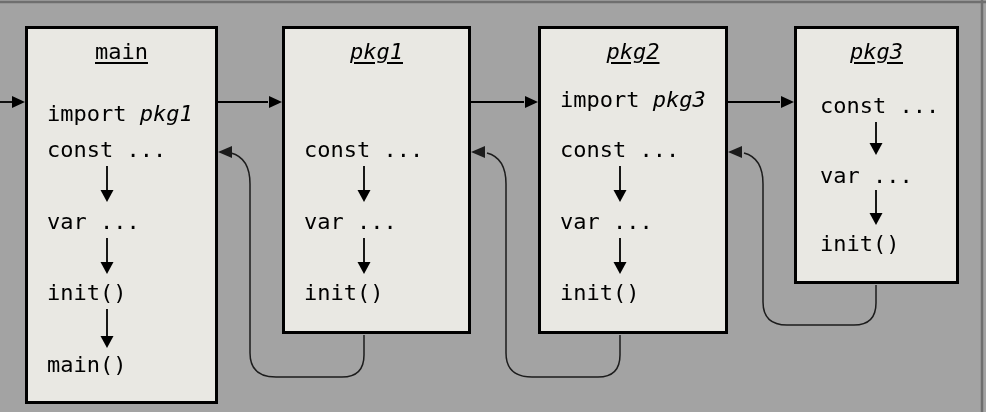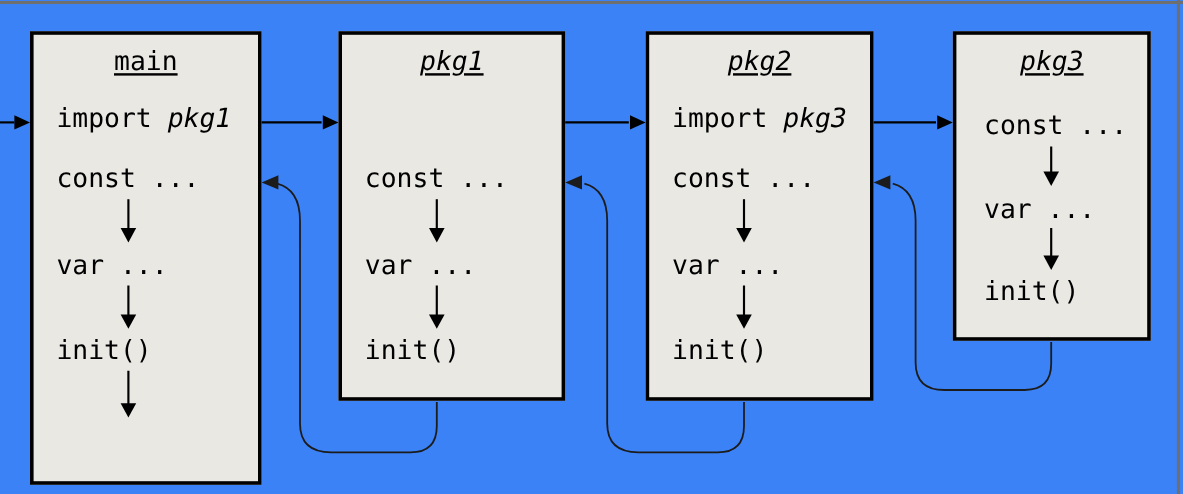--- a/index.html
+++ b/index.html
@@ -1,17 +1,17 @@
 <!DOCTYPE html>
 <html><head>
 <meta charset="utf-8">
 <style>
   html,body{margin:0;padding:0;background:#ffffff;}
   .canvas{
-    position:relative;width:986px;height:412px;background:#3b82f6;
+    position:relative;width:986px;height:412px;background:#a3a3a3;
     font-family:"DejaVu Sans Mono","Liberation Mono",monospace;
     overflow:hidden;color:#000;
   }
   .pkg-box{
     position:absolute;background:#e9e8e3;border:3px solid #000;
     box-sizing:border-box;
   }
   .box-title{
     position:absolute;left:0;right:0;text-align:center;
     font-size:22px;line-height:26px;
@@ -26,24 +26,25 @@
   .pkg3-row{left:23px;}
   svg.overlay{position:absolute;left:0;top:0;pointer-events:none;}
 </style>
 </head>
 <body>
 
 <div class="canvas">
 
   <div class="pkg-box" style="left:25px;top:26px;width:193px;height:378px">
     <div class="box-title" style="top:10px">main</div>
-    <div class="row" style="top:58px"><span>import </span><span class="it">pkg1</span></div>
+    <div class="row" style="top:72px"><span>import </span><span class="it">pkg1</span></div>
     <div class="row" style="top:108px">const ...</div>
     <div class="row" style="top:180px">var ...</div>
     <div class="row" style="top:251px">init()</div>
+    <div class="row" style="top:323px">main()</div>
   </div>
 
   <div class="pkg-box" style="left:282px;top:26px;width:189px;height:308px">
     <div class="box-title it" style="top:10px">pkg1</div>
     <div class="row" style="top:108px">const ...</div>
     <div class="row" style="top:180px">var ...</div>
     <div class="row" style="top:251px">init()</div>
   </div>
 
   <div class="pkg-box" style="left:538px;top:26px;width:190px;height:308px">

